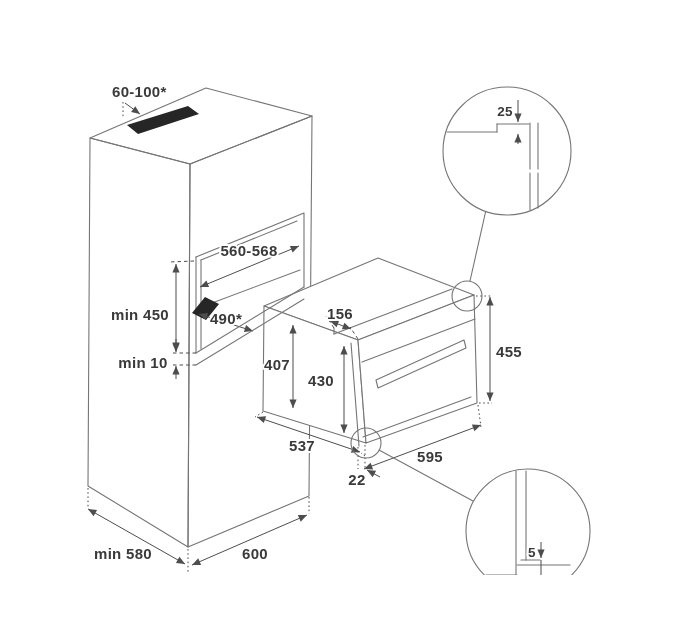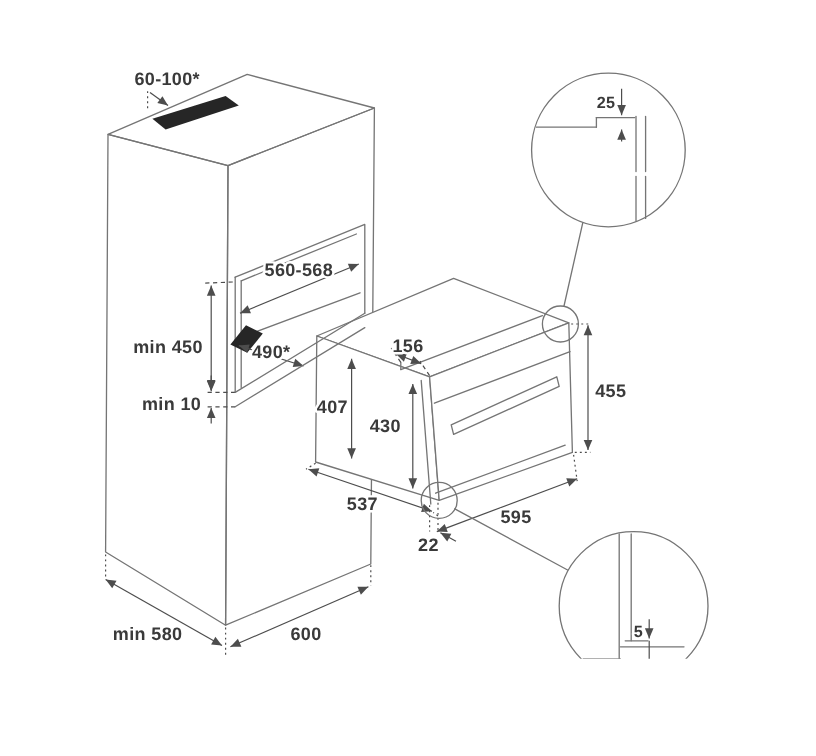--- a/index.html
+++ b/index.html
@@ -1,19 +1,19 @@
 <!DOCTYPE html>
 <html style="--line: #757575; --dim: #4d4d4d; --text: #3a3a3a; --vent: #262626; --bg: #ffffff;"><head>
 <meta charset="utf-8">
 <style>
   :root{
     --line:#757575; --dim:#4d4d4d; --text:#3a3a3a; --vent:#262626; --bg:#ffffff;
   }
   html,body{margin:0;padding:0;background:var(--bg);}
-  .stage{width:680px;height:549px;position:relative;background:var(--bg);}
+  .stage{width:680px;height:549px;position:relative;background:var(--bg);margin-top:26px;}
   svg{display:block}
   .ln{stroke:var(--line);stroke-width:1.1;fill:none;stroke-linejoin:round;stroke-linecap:round}
   .fw{fill:#ffffff}
   .dk{fill:var(--vent);stroke:none}
   .dim{stroke:var(--dim);stroke-width:1;fill:none;stroke-linecap:butt}
   .dot{stroke-dasharray:1.6 2.6}
   .dsh{stroke-dasharray:3.5 3}
   .lbl{font:700 15px "Liberation Sans", sans-serif;fill:var(--text);
        paint-order:stroke;stroke:#ffffff;stroke-width:4px;stroke-linejoin:round;
        letter-spacing:.3px}

